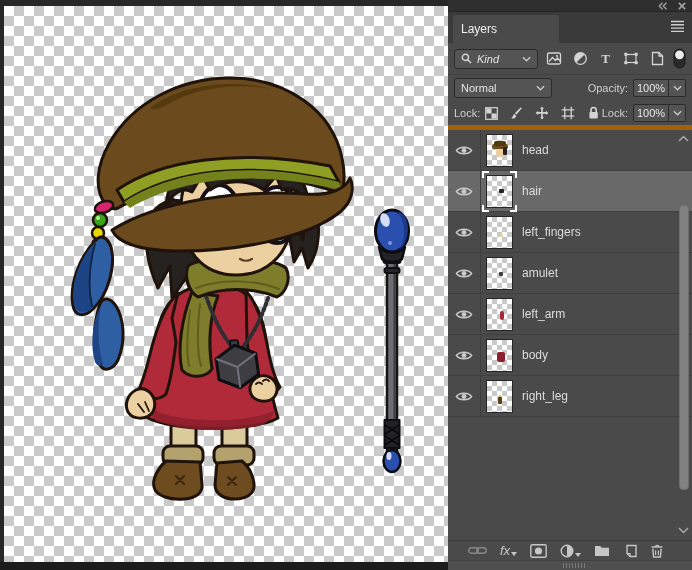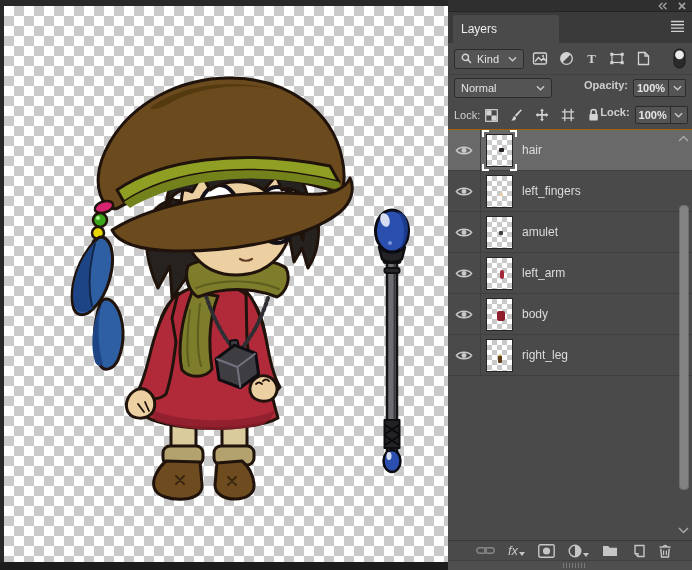--- a/index.html
+++ b/index.html
@@ -24,32 +24,32 @@
   .panel { position:absolute; left:448px; top:0; width:244px; height:570px; background:var(--panel-bg,#4a4a4a); font-size:11px; color:#cfcfcf; }
   .win-bar { position:relative; height:12px; background:#2f2f2f; border-bottom:1px solid #242424; }
   .win-icons { position:absolute; right:6px; top:2px; display:flex; gap:10px; align-items:center; }
   .tab-bar { position:relative; height:31px; background:#3a3a3a; }
   .tab { position:absolute; left:5px; top:3px; height:28px; width:106px; background:var(--panel-bg,#4a4a4a); border-radius:3px 3px 0 0; color:#efefef; font-size:12px; line-height:28px; padding-left:8px; }
   .menu-btn { position:absolute; right:7px; top:8px; }
 
   .prow { display:flex; align-items:center; padding:0 6px; }
   .filter-row { height:32px; border-bottom:1px solid #414141; }
   .blend-row  { height:26px; }
-  .lock-row   { height:29px; border-bottom:1px solid #a16207; }
+  .lock-row   { height:29px; border-bottom:5px solid #a16207; }
 
   .select { display:flex; align-items:center; height:20px; background:#545454; border:1px solid #2b2b2b; border-radius:3px; padding:0 6px; color:#e3e3e3; }
-  .kind-select { width:70px; }
+  .kind-select { width:84px;font-style:italic; }
   .mode-select { width:98px; }
   .select .lbl { margin-left:5px; }
   .select .chev { margin-left:auto; }
 
   .filter-icons { display:flex; align-items:center; gap:11px; margin-left:8px; }
   .pill-toggle { margin-left:auto; }
 
-  .fieldgrp { display:flex; align-items:flex-start;font-weight:bold; }
+  .fieldgrp { display:flex; align-items:center; }
   .val-box { width:36px; height:18px; background:#545454; border:1px solid #2b2b2b; border-radius:2px 0 0 2px; color:#e6e6e6; text-align:center; line-height:16px; }
   .chev-box { width:17px; height:18px; background:#545454; border:1px solid #2b2b2b; border-left:none; border-radius:0 2px 2px 0; display:flex; align-items:center; justify-content:center; }
   .rlabel { margin-right:5px; }
   .mla { margin-left:auto; }
   .lock-icons { display:flex; align-items:center; gap:12px; margin-left:5px; }
 
   
   .layer-list { position:relative; height:410px; }
   .lrow { display:flex; align-items:center; height:41px; border-bottom:1px solid #3f3f3f; background:var(--panel-bg,#4a4a4a); }
   .lrow.selected { background:var(--row-selected,#696969); }
@@ -74,21 +74,21 @@
       linear-gradient(#fff,#fff) right bottom / 7px 2px no-repeat,
       linear-gradient(#fff,#fff) right bottom / 2px 7px no-repeat;
   }
   .lname { margin-left:9px; font-size:12px; color:#dcdcdc; }
 
   .sb-thumb { position:absolute; right:3px; top:75px; width:10px; height:285px; background:#828282; border:1px solid #6e6e6e; border-radius:4px; }
   .scroll-up { position:absolute; right:3px; top:5px; }
   .scroll-down { position:absolute; right:3px; bottom:6px; }
 
   
-  .panel-toolbar { height:20px; border-top:1px solid #3a3a3a; display:flex; align-items:center; padding-left:28px; gap:13px; }
+  .panel-toolbar { height:20px; border-top:1px solid #3a3a3a; display:flex; align-items:center; padding-left:20px; gap:13px; }
   .fx-wrap { position:relative; display:flex; align-items:flex-end; color:#c6c6c6; }
   .fx-txt { font-style:italic; font-size:13px; line-height:13px; color:#c6c6c6; }
   .tri { width:0; height:0; border-left:3px solid transparent; border-right:3px solid transparent; border-top:4px solid #c6c6c6; margin-left:1px; margin-bottom:1px; }
   .panel-footer { position:relative; height:10px; background:#4f4f4f; border-top:1px solid #404040; }
   .grip { position:absolute; left:115px; top:2px; width:24px; height:5px;
     background:repeating-linear-gradient(90deg,#7a7a7a 0 1px, transparent 1px 3px); }
 
   .sprite { position:absolute; }
   svg { display:block; }
 </style>
@@ -304,20 +304,34 @@
         <div class="val-box">100%</div>
         <div class="chev-box">
             <svg width="9" height="6" viewBox="0 0 10 6">
               <path d="M1,1 L5,5 L9,1" fill="none" stroke="#c9c9c9" stroke-width="1.5"></path>
             </svg>
           </div>
       </div>
     </div>
 
     <div class="layer-list">
+      <div class="lrow">
+        <div class="eye-cell">
+            <svg width="18" height="11" viewBox="0 0 20 12">
+              <use href="#i-eye"></use>
+            </svg>
+          </div>
+        <div class="thumb-wrap">
+            <div class="sprite" style="left: 5px; top: 9px; width: 16px; height: 5px; background: rgb(107, 74, 29); border-radius: 2px;"></div>
+            <div class="sprite" style="left: 7px; top: 6px; width: 12px; height: 5px; background: rgb(83, 56, 15); border-radius: 2px;"></div>
+            <div class="sprite" style="left: 9px; top: 14px; width: 9px; height: 8px; background: rgb(233, 206, 158); border-radius: 3px;"></div>
+            <div class="sprite" style="left: 16px; top: 12px; width: 4px; height: 8px; background: rgb(38, 34, 32); border-radius: 1px;"></div>
+          </div>
+        <span class="lname">head</span>
+      </div>
       <div class="lrow selected">
         <div class="eye-cell">
             <svg width="18" height="11" viewBox="0 0 20 12">
               <use href="#i-eye"></use>
             </svg>
           </div>
         <div class="thumb-wrap">
             <div class="sprite" style="left: 12px; top: 13px; width: 5px; height: 4px; background: rgb(38, 34, 32); border-radius: 1px;"></div>
           </div>
         <span class="lname">hair</span>

